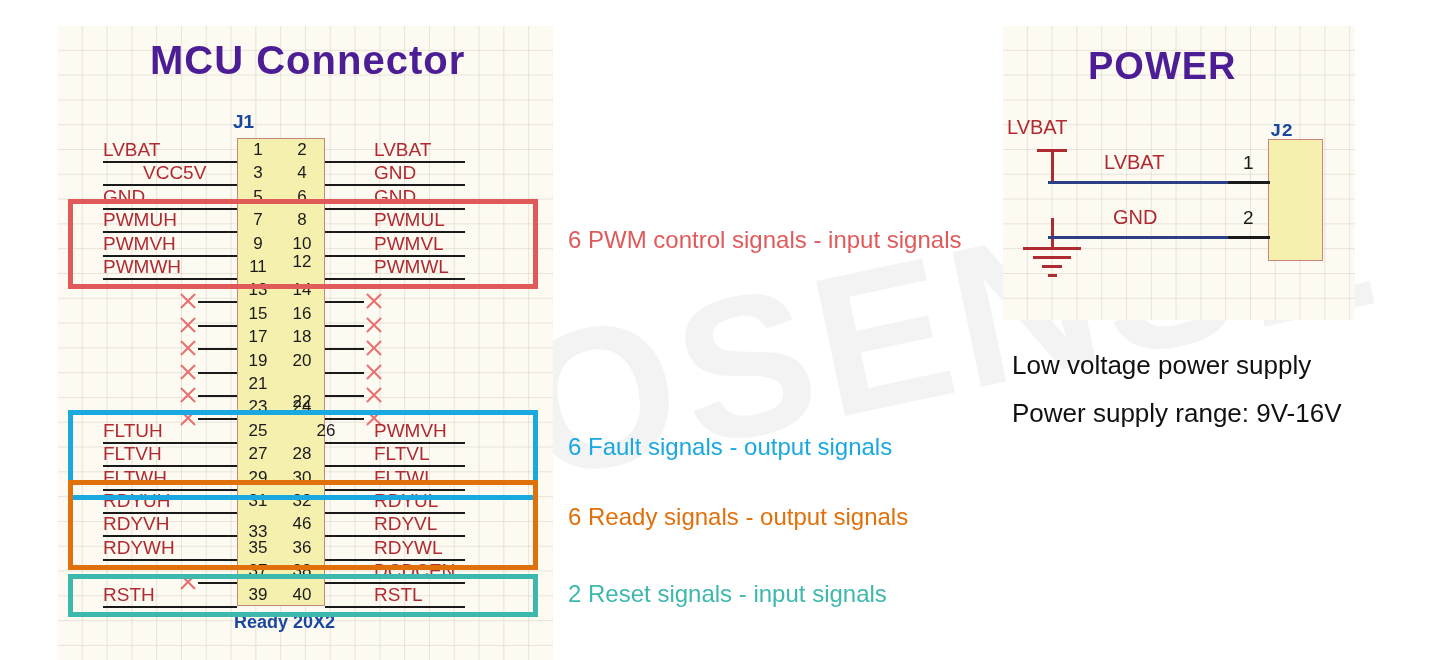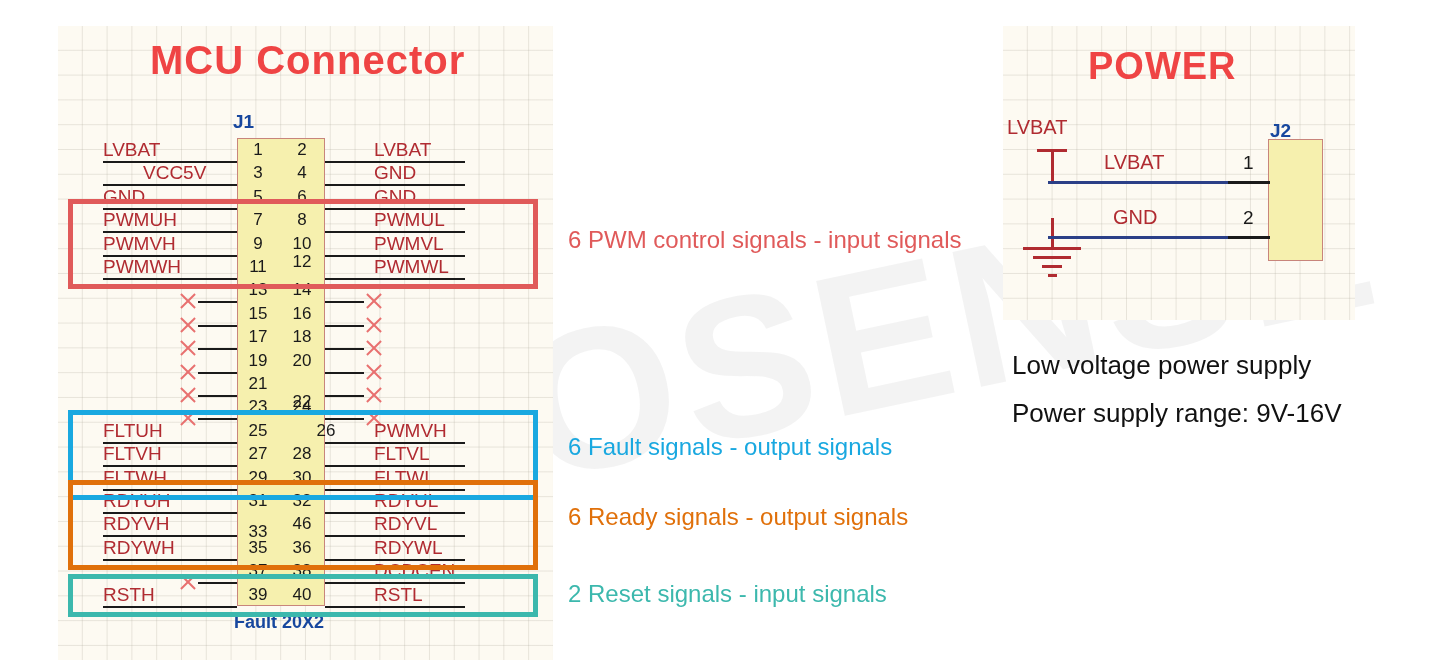--- a/index.html
+++ b/index.html
@@ -38,34 +38,34 @@
     transform: rotate(-12deg);
     transform-origin: 50% 50%;
     white-space: nowrap;
     pointer-events: none;
     line-height: 1;
   }
 
   .title {
     position: absolute;
     font-weight: bold;
-    color: #ef4444;
+    color: #4c1d95;
     white-space: nowrap;
   }
   #mcu-title   { left: 150px; top: 38px; font-size: 40px; letter-spacing: 1px; }
   #power-title { left: 1088px; top: 45px; font-size: 38px; letter-spacing: 1px; }
 
   .refdes {
     position: absolute;
     font-weight: bold;
     color: #17479e;
     font-size: 19px;
   }
   #j1-refdes { left: 233px; top: 111px; }
-  #j2-refdes { left: 1270px; top: 120px; }
+  #j2-refdes { left: 1270px; top: 120px; font-family: Liberation Mono, monospace; }
 
   .conn-body {
     position: absolute;
     background: #f6f0ae;
     border: 1.5px solid #c8857b;
     box-sizing: border-box;
   }
   #j1-body { left: 237px; top: 138px; width: 88px; height: 468px; }
   #j2-body { left: 1268px; top: 139px; width: 55px; height: 122px; }
 
@@ -171,21 +171,21 @@
 </head>
 <body>
 
 <div class="watermark">NOVOSENSE</div>
 
 <div class="canvas" id="left-canvas"></div>
 
 <div class="title" id="mcu-title">MCU  Connector</div>
 <div class="refdes" id="j1-refdes">J1</div>
 <div class="conn-body" id="j1-body"></div>
-<div id="j1-footer">Fault 20X2</div>
+<div id="j1-footer">Ready 20X2</div>
 
 <div id="j1-rows">
     <div class="pin-num odd" style="top: 140px;">1</div>
     <div class="pin-num even" style="top: 140px;">2</div>
     <div class="wire" style="left: 103px; width: 134px; top: 161px;"></div>
     <div class="sig left" style="top: 139px;">LVBAT</div>
     <div class="wire" style="left: 325px; top: 161px; width: 140px;"></div>
     <div class="sig right" style="top: 139px;">LVBAT</div>
     <div class="pin-num odd" style="top: 163.4px;">3</div>
     <div class="pin-num even" style="top: 163.4px;">4</div>

